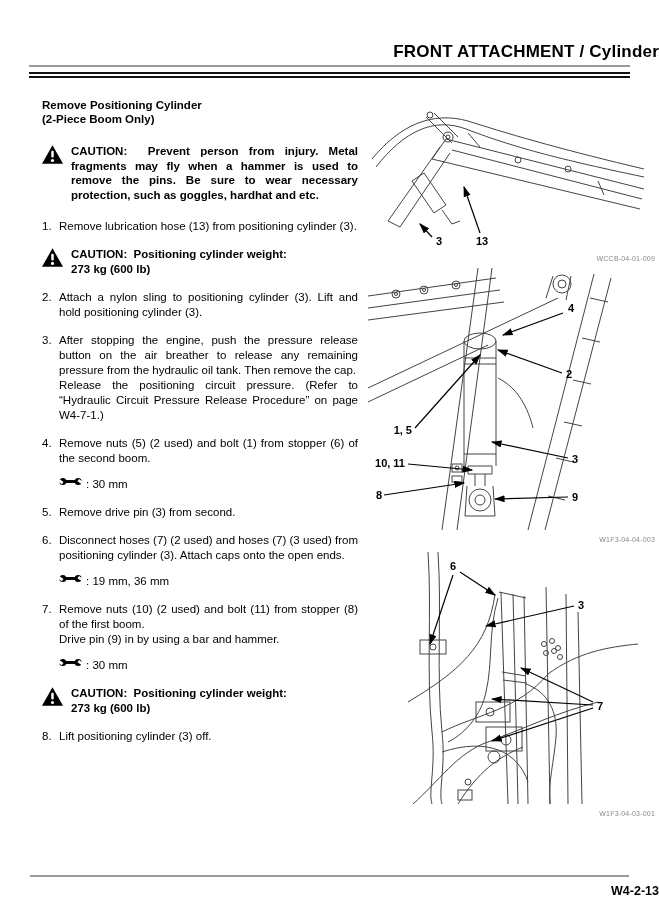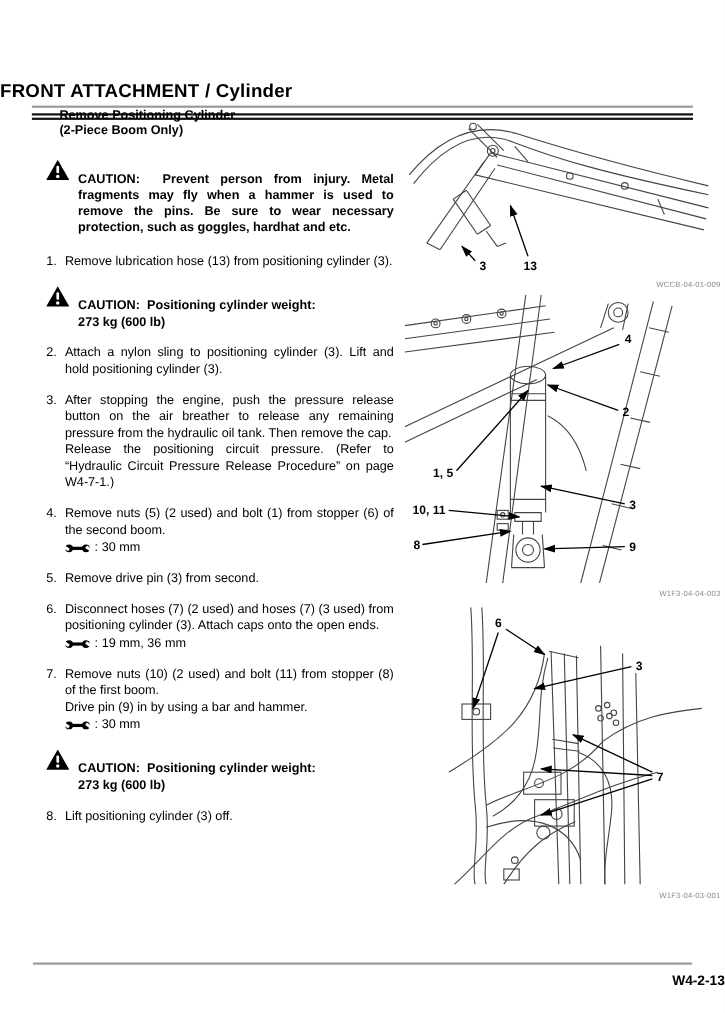--- a/index.html
+++ b/index.html
@@ -2,36 +2,36 @@
 <html><head>
 <meta charset="utf-8">
 <style>
   html,body { margin:0; padding:0; background:#e8e8e8; }
   .page {
     position:relative; width:659px; height:921px; margin:0 auto;
     background:#ffffff; overflow:hidden;
     font-family:"Liberation Sans", sans-serif; color:#000;
   }
   
-  .hdr-title { margin:0; padding-top:73px; text-align:left;
+  .hdr-title { margin:0; padding-top:42px; text-align:right;
     font-size:17px; font-weight:bold; line-height:20px; letter-spacing:.2px; }
   .rule-thin { height:1.5px; background:#9a9a9a; margin:3px 29px 0 29px; }
   .rule-double { height:2px; border-top:2px solid #111; border-bottom:2px solid #111;
     margin:5px 29px 0 29px; background:#fff; }
   
   .content { position:absolute; left:42px; top:98px; width:316px; }
-  .section-heading { font-size:11.5px; font-weight:bold; line-height:14px; margin:0 0 18px 12px; }
+  .section-heading { font-size:11.5px; font-weight:bold; line-height:14px; margin:0 0 18px 0; }
   .caution { display:flex; gap:5px; margin:0 0 14px 0; }
   .caution .warn-col { flex:none; width:24px; padding-top:1px; }
-  .caution .c-text { font-size:11.5px; font-weight:bold; line-height:14.5px; text-align:justify;margin-top:12px; }
+  .caution .c-text { font-size:11.5px; font-weight:bold; line-height:14.5px; text-align:justify; }
   .step { display:flex; margin:0 0 13px 0; font-size:11.5px; line-height:15px; }
   .step .num { flex:none; width:17px; }
   .step .body { flex:1; }
   .step .body .jt { text-align:justify; }
-  .tool-row { display:flex; align-items:center; gap:4px; margin-top:1px; }
+  .tool-row { display:flex; align-items:flex-start; gap:4px; margin-top:11px; }
   .tool-row svg { display:block; }
   .mb17 { margin-bottom:17px !important; }
   
   .figure { position:absolute; }
   .fig1 { left:368px; top:103px; width:287px; }
   .fig2 { left:368px; top:268px; width:287px; }
   .fig3 { left:398px; top:552px; width:257px; }
   .fig-code { text-align:right; font-size:7px; color:#8a8a8a; margin-top:2px; letter-spacing:.2px; }
   .lineart { stroke:#444; stroke-width:1; fill:none; }
   .callout-text { font-family:"Liberation Sans", sans-serif; font-size:11px; font-weight:bold; fill:#000; }

